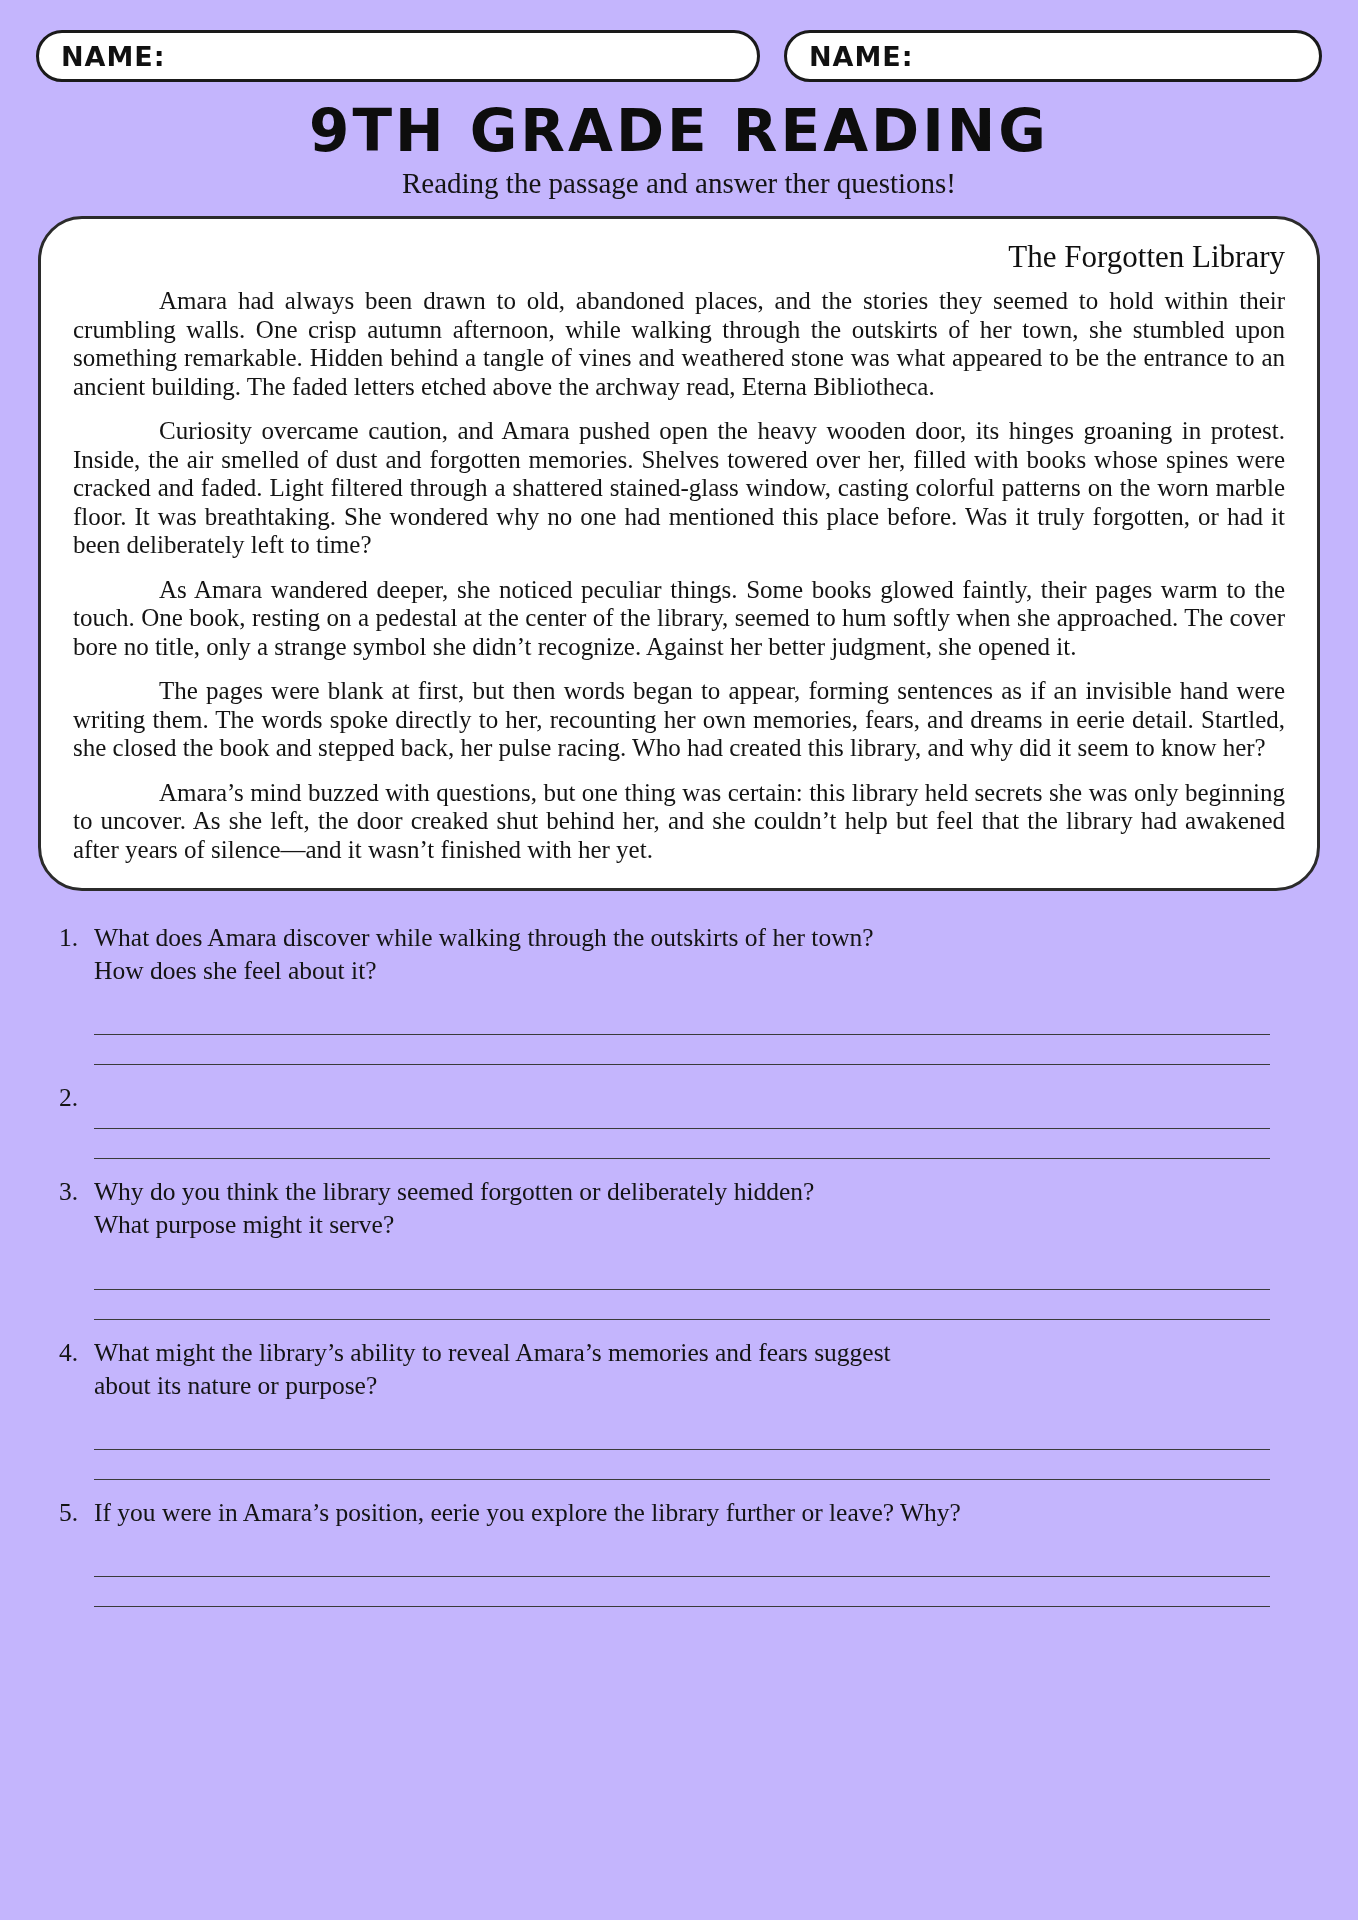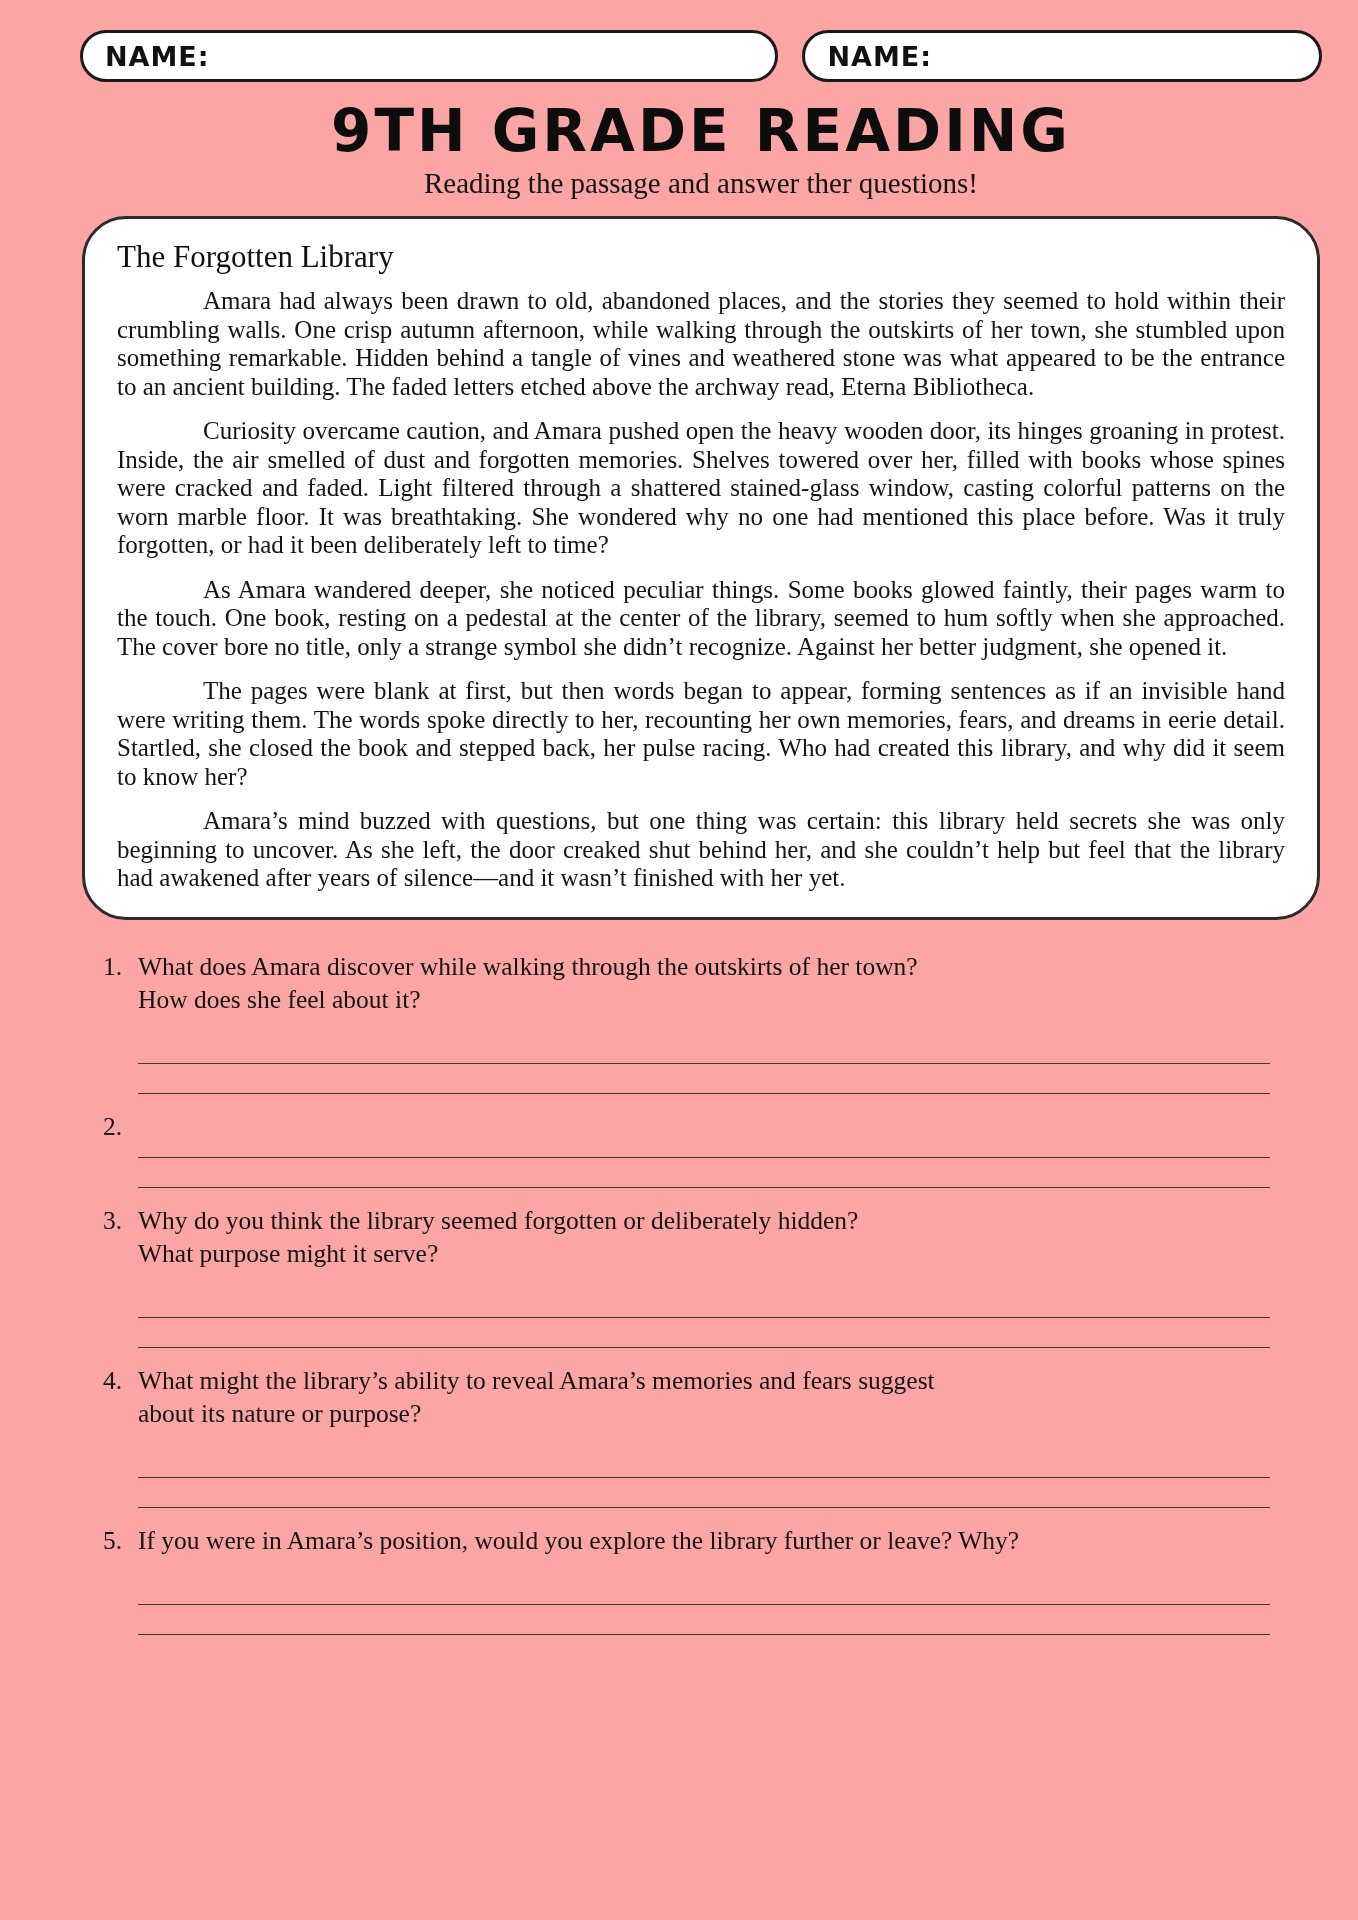--- a/index.html
+++ b/index.html
@@ -2,25 +2,24 @@
 <html><head>
 <meta charset="utf-8">
 <style>
   * { margin: 0; padding: 0; box-sizing: border-box; }
   html, body { background: #ffffff; }
   .page {
     position: relative;
     width: 1358px;
     height: 1920px;
     margin: 0 auto;
-    background: #fca5a5;
+    background: #c4b5fd;
     color: #141414;
     font-family: "Liberation Serif", "DejaVu Serif", serif;
     overflow: hidden;
-    padding-left: 44px;
   }
 
   
   .header-row {
     display: flex;
     gap: 24px;
     padding: 30px 36px 0 36px;
   }
   .field-box {
     border: 3px solid #1a1a1a;
@@ -61,21 +60,21 @@
 
   
   .passage-box {
     margin: 16px 38px 0 38px;
     border: 3px solid #2b2b2b;
     border-radius: 44px;
     padding: 20px 32px 24px 32px;
     background: #fff;
   }
   .passage-title {
-    text-align: left;
+    text-align: right;
     font-size: 31px;
     font-weight: normal;
     margin-bottom: 12px;
     color: #101010;
   }
   .passage-p {
     font-size: 25px;
     line-height: 1.14;
     text-align: justify;
     text-indent: 86px;
@@ -186,21 +185,21 @@
         <div class="answer-lines">
           <div class="answer-line"></div>
           <div class="answer-line"></div>
         </div>
       </div>
     </div>
 
     <div class="question">
       <div class="q-num">5.</div>
       <div class="q-body">
-        <div class="q-text">If you were in Amara’s position, would you explore the library further or leave? Why?</div>
+        <div class="q-text">If you were in Amara’s position, eerie you explore the library further or leave? Why?</div>
         <div class="answer-lines">
           <div class="answer-line"></div>
           <div class="answer-line"></div>
         </div>
       </div>
     </div>
 
   </div>
 
 </div>

